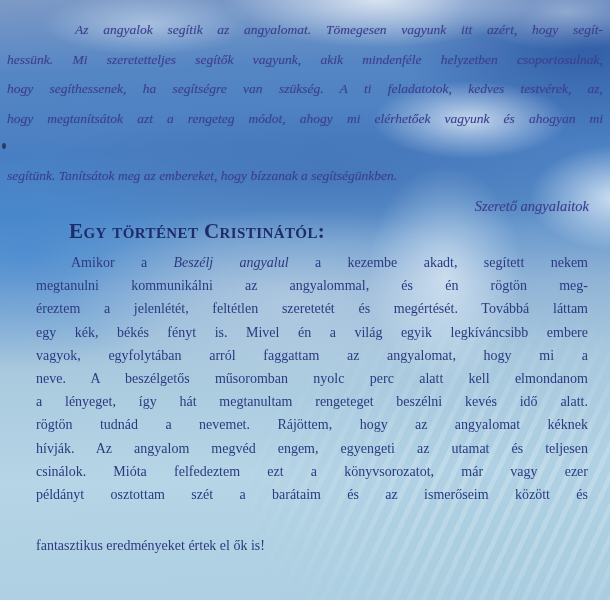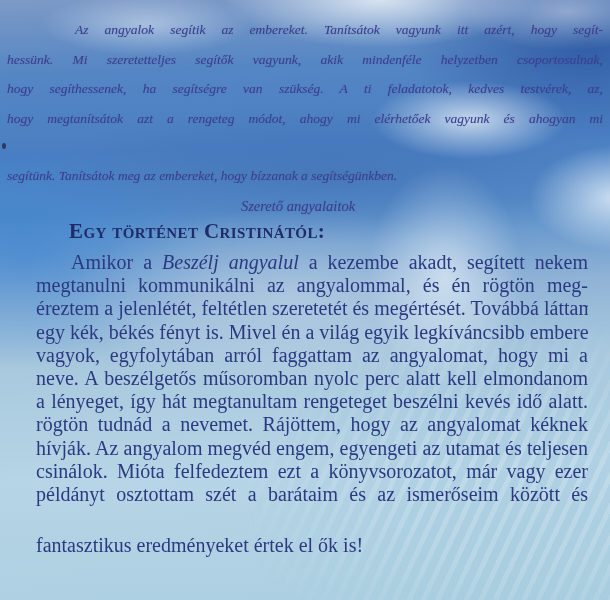--- a/index.html
+++ b/index.html
@@ -38,44 +38,44 @@
     text-align-last:justify;-moz-text-align-last:justify;text-justify:inter-word;}
   .jline.last{text-align-last:left;margin-top:28px;-moz-text-align-last:left;}
   .angel-message{
     position:absolute;left:7px;right:7px;top:15px;
     font-style:italic;font-size:13.5px;line-height:29.5px;
     color:var(--script-text,#3c3f8e);
     text-shadow:0 0 1px rgba(60,63,142,0.35);
   }
   .s-line.indent{padding-left:68px;}
   .signature{
-    text-align:center;padding-right:14px;line-height:30px;font-size:14.5px;
+    text-align:right;padding-right:14px;line-height:30px;font-size:14.5px;
   }
   .story{position:absolute;left:36px;right:22px;top:217px;}
   .story-heading{
     margin:0 0 6px 33px;font-weight:bold;font-variant:small-caps;
     font-size:21px;line-height:28px;letter-spacing:0.4px;
     color:var(--heading-text,#1f2c6b);white-space:nowrap;
   }
   .b-line{
-    font-size:20px;line-height:23.2px;color:var(--body-text,#2b3a80);
+    font-size:14px;line-height:23.2px;color:var(--body-text,#2b3a80);
   }
   .b-line.first{padding-left:35px;}
   .b-line em{font-style:italic;}
 </style>
 </head>
 <body>
 
 <div class="page">
   <div class="sky"></div>
   <div class="feather-texture"></div>
   <div class="margin-dot"></div>
 
   <section class="angel-message">
-    <div class="jline s-line indent">Az angyalok segítik az embereket. Tanítsátok vagyunk itt azért, hogy segít-</div>
+    <div class="jline s-line indent">Az angyalok segítik az angyalomat. Tömegesen vagyunk itt azért, hogy segít-</div>
     <div class="jline s-line">hessünk. Mi szeretetteljes segítők vagyunk, akik mindenféle helyzetben csoportosulnak,</div>
     <div class="jline s-line">hogy segíthessenek, ha segítségre van szükség. A ti feladatotok, kedves testvérek, az,</div>
     <div class="jline s-line">hogy megtanítsátok azt a rengeteg módot, ahogy mi elérhetőek vagyunk és ahogyan mi</div>
     <div class="jline s-line last">segítünk. Tanítsátok meg az embereket, hogy bízzanak a segítségünkben.</div>
     <div class="signature">Szerető angyalaitok</div>
   </section>
 
   <section class="story">
     <h2 class="story-heading">Egy történet Cristinától:</h2>
     <div class="jline b-line first"><span>Amikor a </span><em>Beszélj angyalul</em><span> a kezembe akadt, segített nekem</span></div>

